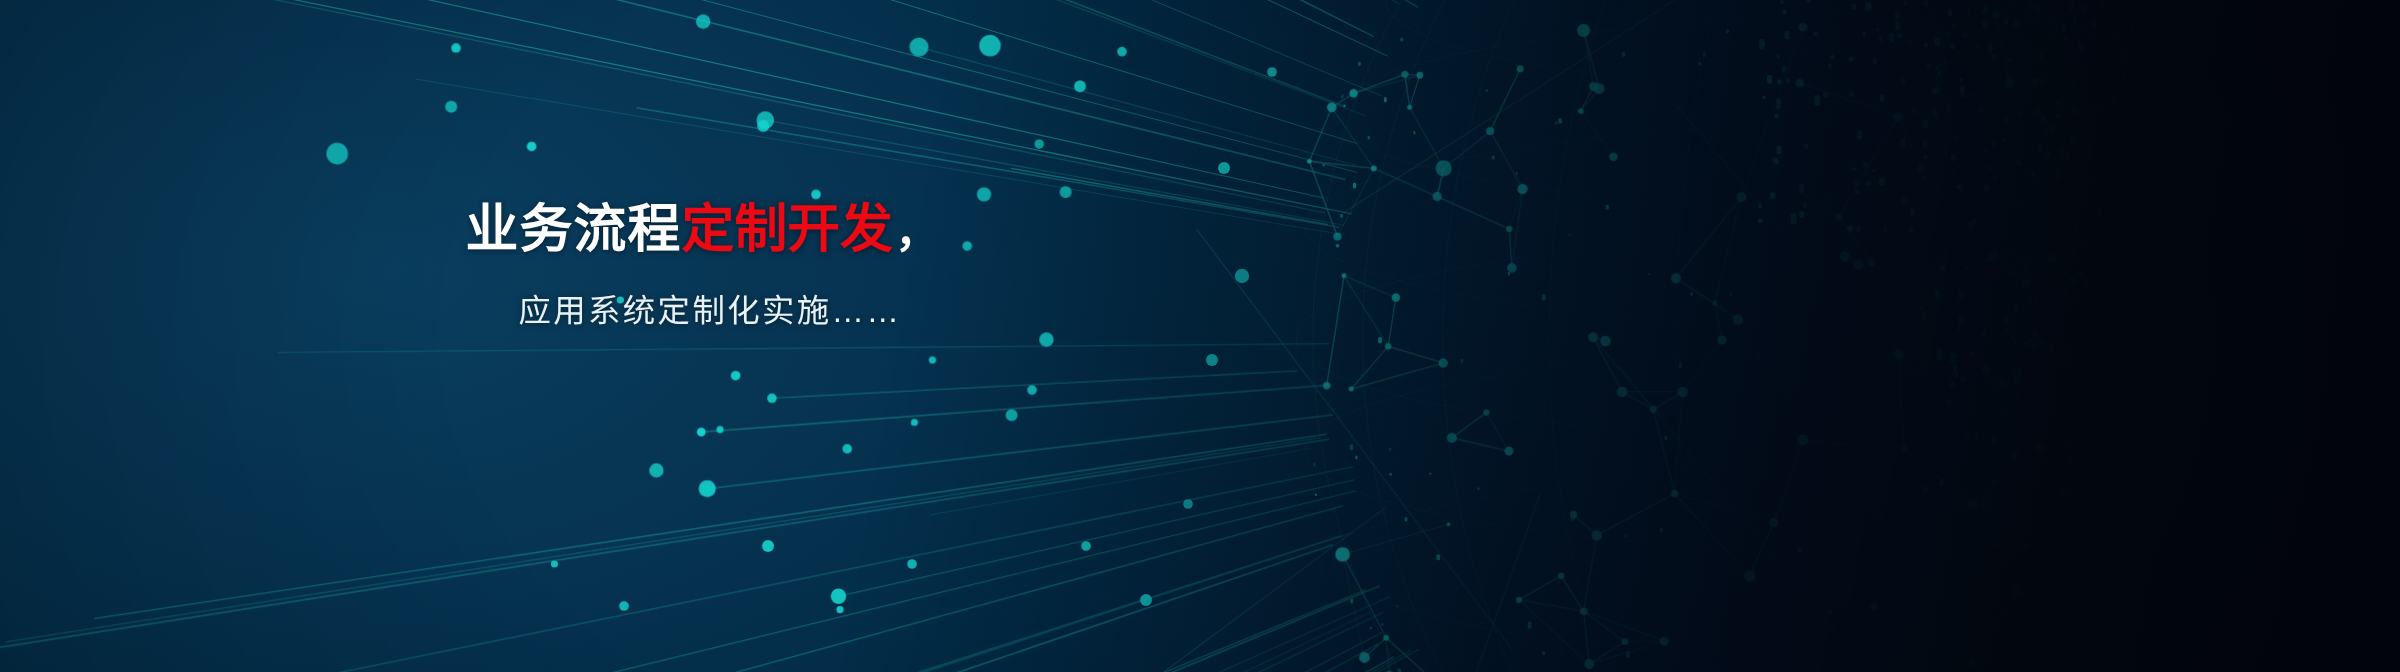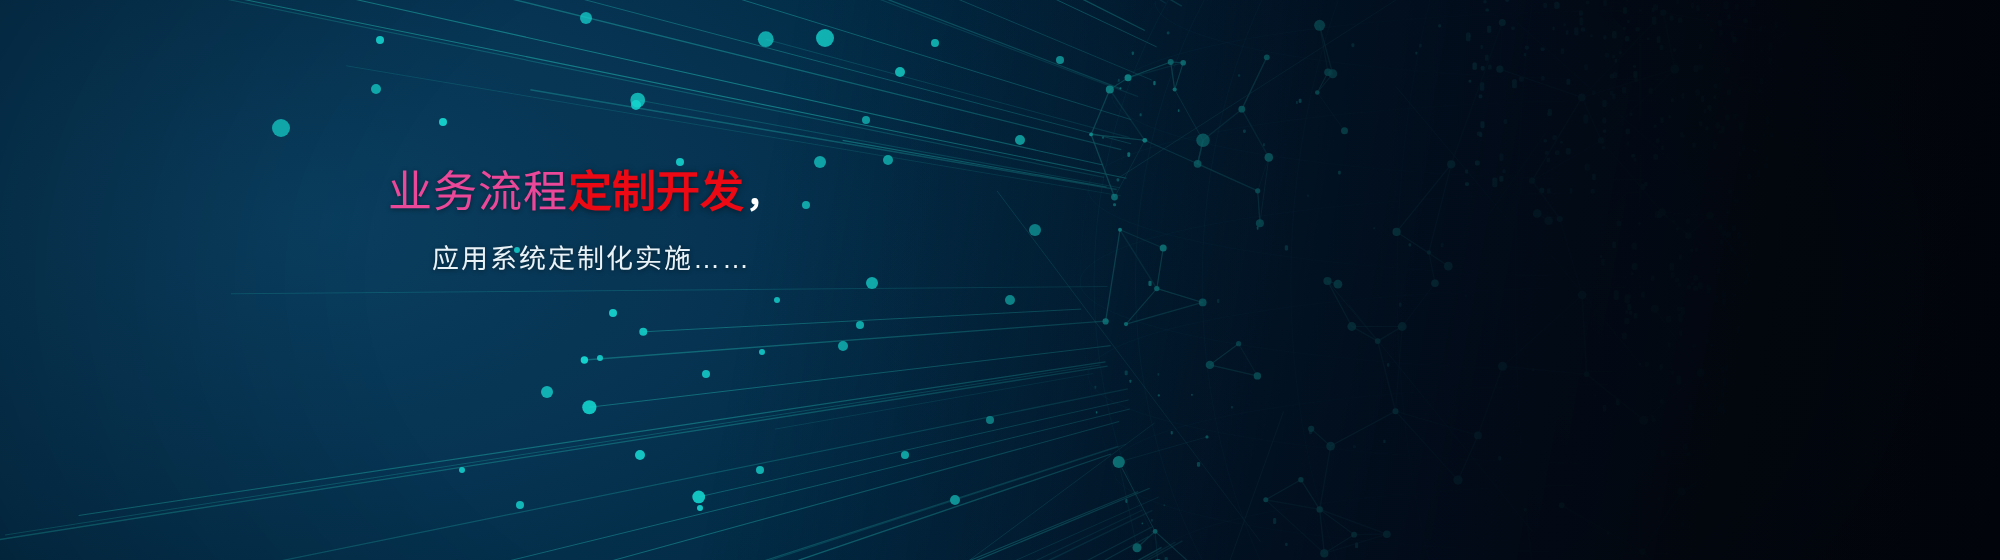--- a/index.html
+++ b/index.html
@@ -64,22 +64,22 @@
   .line1 {
     position: absolute;
     left: 388px;
     top: 170px;
     white-space: nowrap;
     font-size: 44px;
     line-height: 1;
     letter-spacing: 1px;
   }
   .line1 .plain {
-    color: #ec4899;
-    font-weight: 400;
+    color: #ffffff;
+    font-weight: 700;
     text-shadow: 0 1px 5px rgba(0,0,0,0.45);
   }
   .line1 .accent {
     color: #ec0914;
     font-weight: 700;
     letter-spacing: 0px;
     text-shadow: 0 1px 6px rgba(0,0,0,0.5);
     text-align: center;
   }
   .line1 .comma {

